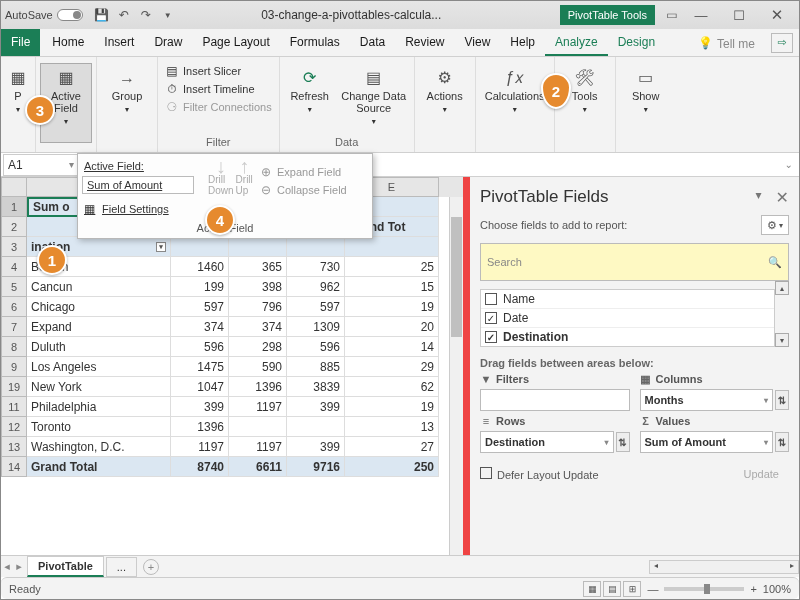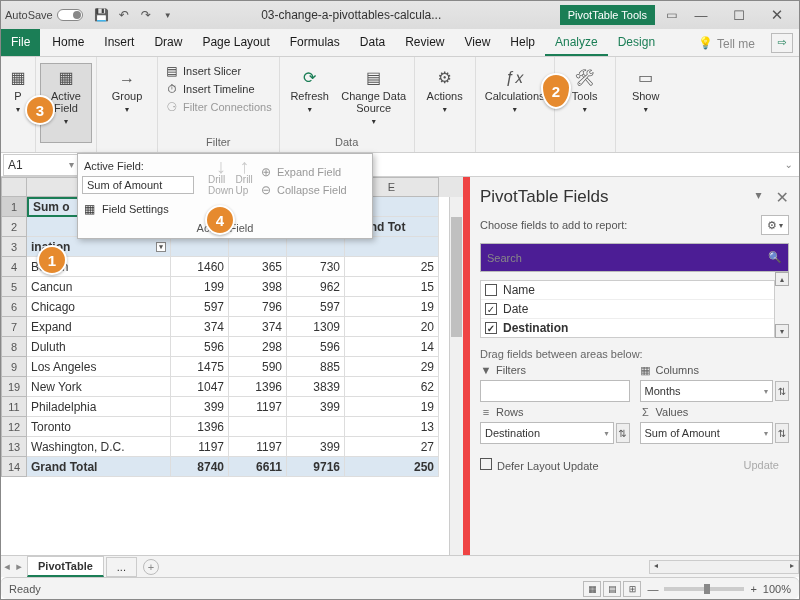--- a/index.html
+++ b/index.html
@@ -56,32 +56,32 @@
 .ddowntiny { width:10px; height:10px; border:1px solid #888; display:inline-flex; align-items:center; justify-content:center; font-size:7px; color:#555; margin-left:3px; background:#fff;}
 .plusm { font-size:8px; color:#aaa; margin-right:1px;}
 .scrolly { position:absolute; right:0; top:20px; bottom:0; width:14px; background:#f0f0f0; border-left:1px solid #ccc;}
 .scrolly .thumb { position:absolute; left:1px; right:1px; top:20px; height:120px; background:#c0c0c0;}
 .fields-pane { width: 336px; background:#f3f3f3; border-left:7px solid #ef4444; display:flex; flex-direction:column; padding: 6px 10px;}
 .fp-title-row { display:flex; align-items:center; justify-content:space-between; padding: 4px 0;}
 .fp-title { font-size: 17px; color:#333; font-weight:normal;}
 .fp-x { color:#777; font-size:16px;}
 .fp-sub-row { display:flex; align-items:center; justify-content:space-between; font-size:11px; color:#555; padding: 4px 0 8px;}
 .gear { width:28px; height:20px; border:1px solid #bbb; display:flex; align-items:center; justify-content:center; gap:2px; font-size:11px; color:#555; background:#fff;}
-.fp-search { width:100%; height:29px; border:1px solid #bbb; background:#4c1d95; display:flex; align-items:center; justify-content:space-between; padding:0 6px; font-size:11px; color:#888;}
+.fp-search { width:100%; height:38px; border:1px solid #bbb; background:#fef9c3; display:flex; align-items:center; justify-content:space-between; padding:0 6px; font-size:11px; color:#888;}
 .fp-list { margin-top: 8px; border:1px solid #ccc; background:#fff;}
 .fp-item { display:flex; align-items:center; gap:6px; padding:2px 4px; font-size:12px;}
 .fp-item:not(:last-child){ border-bottom:1px solid #eee;}
 .cb { width:12px; height:12px; border:1px solid #555; display:inline-flex; align-items:center; justify-content:center; font-size:10px; color:#333;}
 .cb.c::after { content:"✓";}
 .fp-item.bold { font-weight:bold;}
 .scrollmini { width:14px; display:flex; flex-direction:column; justify-content:space-between;}
 .sbtn { height:14px; border:1px solid #aaa; display:flex; align-items:center; justify-content:center; font-size:8px; color:#555; background:#eee;}
 .fp-list-wrap { display:flex; }
 .fp-list-in { flex:1;}
-.areas { margin-top:10px;}
+.areas { margin-top:10px;font-weight:bold;}
 .areas-lbl { font-size:11px; color:#666; padding-bottom:4px;}
 .areas-grid { display:grid; grid-template-columns: 1fr 1fr; grid-template-rows: auto auto auto auto; gap: 4px 10px;}
 .area-head { font-size:11px; color:#555; display:flex; align-items:center; gap:4px;}
 .area-head .aic { width:12px; height:12px; display:inline-flex; align-items:center; justify-content:center; color:#666;}
 .area-box { height:22px; background:#fff; border:1px solid #bbb; display:flex; align-items:center; justify-content:space-between; padding:0 4px; font-size:11px;}
 .area-box .dd { color:#888; font-size:8px;}
 .area-box.empty { color:#888;}
 .area-trail { display:flex; align-items:center; gap:2px;}
 .tinybtn { width:14px; height:20px; border:1px solid #bbb; display:flex; align-items:center; justify-content:center; font-size:10px; color:#555; background:#eee;}
 .defer-row { display:flex; align-items:center; justify-content:space-between; margin-top:12px; font-size:11px; color:#555;}
@@ -95,21 +95,21 @@
 .hscroll .t { width:12px; text-align:center; font-size:8px; color:#555;}
 .status-bar { height:22px; background:#f3f3f3; border-top:1px solid #ccc; display:flex; align-items:center; justify-content:space-between; padding: 0 8px; font-size:11px; color:#555;border-radius:6px;}
 .zoom { display:flex; align-items:center; gap:6px;}
 .zoom .track { width:80px; height:4px; background:#ccc; position:relative;}
 .zoom .track::after { content:""; position:absolute; left:50%; top:-3px; width:6px; height:10px; background:#888;}
 .view-btns { display:flex; gap:2px;}
 .vb { width:18px; height:16px; border:1px solid #bbb; display:flex; align-items:center; justify-content:center; font-size:9px; color:#555;}
 
 .dropdown { position:absolute; left:76px; top:152px; width:296px; background:#fdfdfd; border:1px solid #b8b8b8; box-shadow: 2px 2px 6px rgba(0,0,0,0.25); z-index:50; padding: 4px;}
 .dd-row { display:flex; gap:14px; align-items:flex-start;}
-.dd-col1 { width: 112px;}
+.dd-col1 { width: 112px; text-decoration: underline;}
 .dd-lbl { font-size:11px; color:#333; padding:2px 2px;}
 .dd-inp { border:1px solid #bbb; background:#fff; padding:2px 4px; font-size:11px; margin: 2px 0 6px;}
 .dd-fs { display:flex; align-items:center; gap:4px; font-size:11px; padding:2px 2px;}
 .dd-fs .sic { width:14px; height:14px; font-size:12px;}
 .dd-col2 { display:flex; gap:2px; width: 34px;}
 .dr-btn { width:32px; display:flex; flex-direction:column; align-items:center; font-size:10px; color:#aaa; line-height:11px;}
 .dr-btn .arw { font-size:20px; color:#ccc; line-height:16px;}
 .dd-col3 { display:flex; flex-direction:column; gap:2px; padding-top:6px; flex:1;}
 .dd-bot { text-align:center; font-size:11px; color:#555; padding-top:4px;}
 

